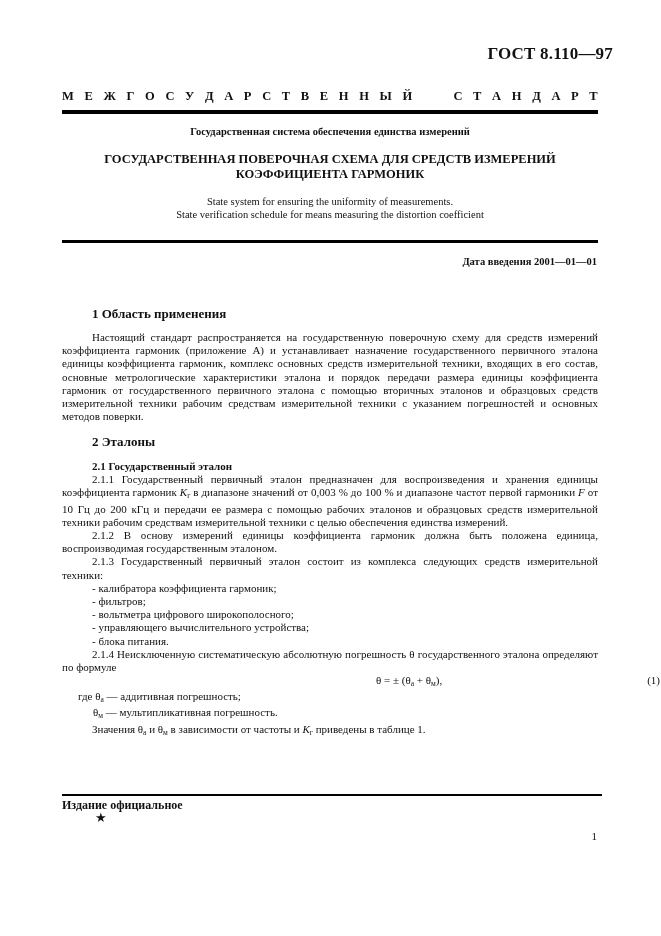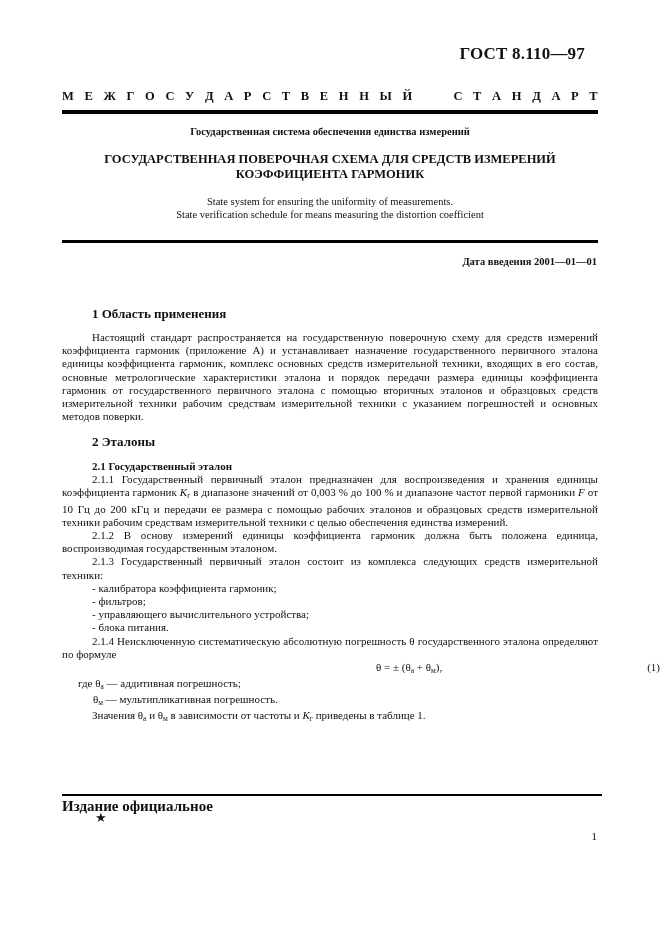--- a/index.html
+++ b/index.html
@@ -1,19 +1,19 @@
 <!DOCTYPE html>
 <html><head>
 <meta charset="utf-8">
 <style>
   html, body { margin: 0; padding: 0; background: #ffffff; }
   body { width: 661px; height: 936px; position: relative; overflow: hidden;
          font-family: "Liberation Serif", "DejaVu Serif", serif; color: #111; }
   .abs { position: absolute; }
-  .code { right: 76px; top: 44px; font-size: 17px; font-weight: bold; letter-spacing: 0.2px; }
+  .code { right: 48px; top: 44px; font-size: 17px; font-weight: bold; letter-spacing: 0.2px; }
   .spaced { left: 62px; width: 536px; top: 89px; font-size: 12.5px; font-weight: bold;
             display: flex; justify-content: space-between; }
   .spaced span { display: inline-block; }
   .spaced .gap { width: 20px; }
   .rule-thick { left: 62px; width: 536px; height: 4px; background: #000; }
   .center { left: 62px; width: 536px; text-align: center; }
   .sys { top: 126px; font-size: 10.5px; font-weight: bold; }
   .title { top: 152px; font-size: 12.5px; font-weight: bold; line-height: 15px; }
   .eng { top: 196px; font-size: 10.5px; line-height: 12.5px; }
   .date { right: 64px; top: 256px; font-size: 10.5px; font-weight: bold; text-align: center; }
@@ -22,21 +22,21 @@
   .para p { margin: 0; text-indent: 30px; }
   .para p.noindent { text-indent: 0; margin-left: 16px; }
   .para .list p { text-indent: 0; padding-left: 30px; }
   .h2 { font-weight: bold; text-indent: 30px; }
   .formula { left: 62px; width: 536px; font-size: 11px; }
   .formula .eq { position: absolute; left: 252px; }
   .formula .num { position: absolute; right: 0; }
   sub { font-size: 7.5px; vertical-align: -2px; }
   i { font-style: italic; }
   .rule-foot { left: 62px; width: 540px; height: 2px; background: #000; top: 794px; }
-  .official { left: 62px; top: 798px; font-size: 15px; font-weight: bold; }
+  .official { left: 62px; top: 798px; font-size: 12px; font-weight: bold; }
   .star { left: 95px; top: 810px; font-size: 13px; }
   .pagenum { right: 64px; top: 830px; font-size: 11px; }
 </style>
 </head>
 <body>
 
 <div class="abs code">ГОСТ 8.110—97</div>
 
 <div class="abs spaced" id="spaced">
     <span>М</span>
@@ -95,20 +95,21 @@
 <div class="abs h1" style="top:434px;">2  Эталоны</div>
 
 <div class="abs para" style="top:460px;">
   <p class="h2">2.1  Государственный эталон</p>
   <p><span>2.1.1 Государственный первичный эталон предназначен для воспроизведения и хранения единицы коэффициента гармоник </span><i>K</i><sub>г</sub><span> в диапазоне значений от 0,003 % до 100 % и диапазоне частот первой гармоники </span><i>F</i><span> от 10 Гц до 200 кГц и передачи ее размера с помощью рабочих эталонов и образцовых средств измерительной техники рабочим средствам измерительной техники с целью обеспечения единства измерений.</span></p>
   <p>2.1.2  В основу измерений единицы коэффициента гармоник должна быть положена единица, воспроизводимая государственным эталоном.</p>
   <p>2.1.3 Государственный первичный эталон состоит из комплекса следующих средств измерительной техники:</p>
   <div class="list">
     <p>- калибратора коэффициента гармоник;</p>
     <p>- фильтров;</p>
+    <p>- вольтметра цифрового широкополосного;</p>
     <p>- управляющего вычислительного устройства;</p>
     <p>- блока питания.</p>
   </div>
   <p>2.1.4  Неисключенную систематическую абсолютную погрешность θ государственного эталона определяют по формуле</p>
   <div class="formula" style="position:relative; height:16px;">
     <span class="eq"><span>θ = ± (θ</span><sub>а</sub><span> + θ</span><sub>м</sub><span>),</span></span>
     <span class="num">(1)</span>
   </div>
   <p class="noindent"><span>где θ</span><sub>а</sub><span> —  аддитивная погрешность;</span></p>
   <p class="noindent" style="padding-left:15px;"><span>θ</span><sub>м</sub><span> —  мультипликативная погрешность.</span></p>

